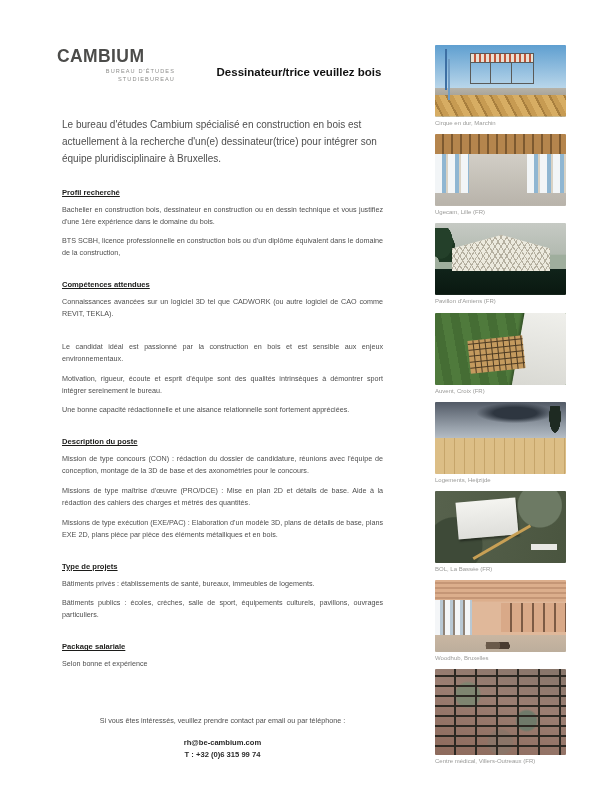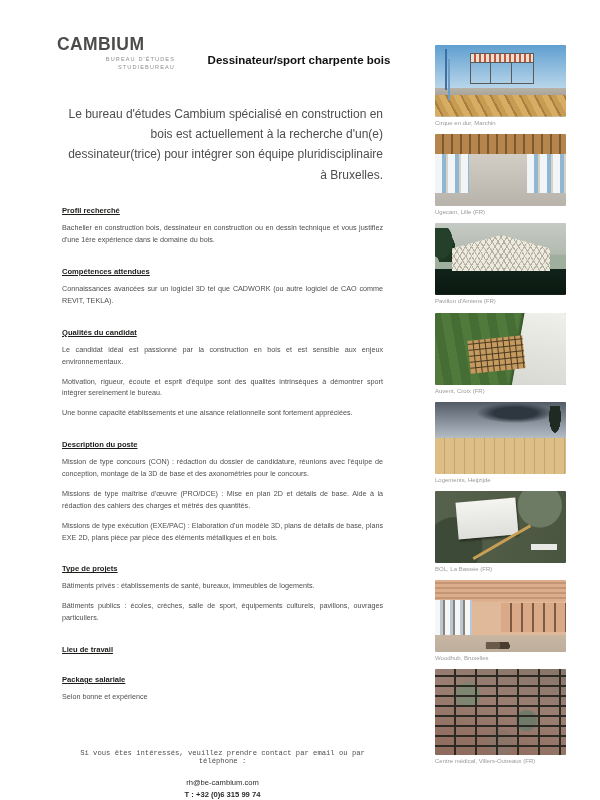--- a/index.html
+++ b/index.html
@@ -2,36 +2,36 @@
 <html><head>
 <meta charset="utf-8">
 <style>
   html,body { margin:0; padding:0; background:#ffffff; }
   .page {
     position:relative; width:600px; height:800px; background:#ffffff;
     font-family:"Liberation Sans", sans-serif; color:#4e4e4e;
     display:flex; overflow:hidden;
   }
   
-  .main { width:321px; margin-left:62px; padding-top:36px; }
+  .main { width:321px; margin-left:62px; padding-top:48px; }
   .header { display:flex; align-items:flex-start; }
   .logo { width:118px; margin-left:-5px; }
   .logo-name { font-size:17.5px; font-weight:800; letter-spacing:.4px; color:#4c4c4a; line-height:1; }
   .logo-sub { font-size:5.6px; letter-spacing:1.1px; color:#8e8e8c; text-align:right; margin-top:2px; }
   .title {
     width:196px; margin-left:auto; margin-right:-14px; margin-top:18px;
     font-size:11.5px; font-weight:800; color:#111; text-align:center; white-space:nowrap;
   }
-  .intro { margin:30px 0 0; font-size:12px; line-height:1.7; text-align:right; color:#4e4e4e; }
+  .intro { margin:30px 0 0; font-size:10px; line-height:1.7; text-align:left; color:#4e4e4e; }
   .sec { margin-top:21px; }
   .h { font-size:7.6px; font-weight:800; color:#1c1c1a; margin:0 0 7px;text-decoration:underline; }
   .p { font-size:7.2px; line-height:1.65; text-align:justify; margin:0 0 8px; }
   .contact { margin-top:46px; text-align:center; }
-  .contact-prompt { font-size:7.2px; color:#4e4e4e; margin:0;font-family:Liberation Mono, monospace; }
-  .contact-email { font-size:7.6px; font-weight:400; color:#2a2a2a; margin:13px 0 0; }
+  .contact-prompt { font-size:7.2px; color:#4e4e4e; margin:0; }
+  .contact-email { font-size:7.6px; font-weight:700; color:#2a2a2a; margin:13px 0 0; }
   .contact-phone { font-size:7.6px; font-weight:800; color:#2a2a2a; margin:3px 0 0; }
 
   
   .aside { width:131px; margin-left:auto; margin-right:34px; padding-top:45px;
            display:flex; flex-direction:column; gap:7px; }
   .card { margin:0; }
   .photo { position:relative; width:131px; height:72px; overflow:hidden; border-radius:1px; }
   .photo i { position:absolute; display:block; }
   .caption { font-size:6px; color:#9a9a98; margin-top:3px; line-height:1.2; }
 
@@ -124,57 +124,56 @@
 <div class="page">
 
   <main class="main">
 
     <header class="header">
       <div class="logo">
         <div class="logo-name">CAMBIUM</div>
         <div class="logo-sub">BUREAU D'ÉTUDES</div>
         <div class="logo-sub">STUDIEBUREAU</div>
       </div>
-      <h1 class="title">Dessinateur/sport charpente bois</h1>
+      <h1 class="title">Dessinateur/trice veuillez bois</h1>
     </header>
 
     <p class="intro">Le bureau d'études Cambium spécialisé en construction en bois est actuellement à la recherche d'un(e) dessinateur(trice) pour intégrer son équipe pluridisciplinaire à Bruxelles.</p>
 
     <section class="sec">
       <h2 class="h">Profil recherché</h2>
       <p class="p">Bachelier en construction bois, dessinateur en construction ou en dessin technique et vous justifiez d'une 1ère expérience dans le domaine du bois.</p>
+      <p class="p">BTS SCBH, licence professionnelle en construction bois ou d'un diplôme équivalent dans le domaine de la construction,</p>
     </section>
 
     <section class="sec">
       <h2 class="h">Compétences attendues</h2>
       <p class="p">Connaissances avancées sur un logiciel 3D tel que CADWORK (ou autre logiciel de CAO comme REVIT, TEKLA).</p>
     </section>
 
     <section class="sec">
-      <h2 class="h">Qualités du candidat</h2>
       <p class="p">Le candidat idéal est passionné par la construction en bois et est sensible aux enjeux environnementaux.</p>
       <p class="p">Motivation, rigueur, écoute et esprit d'équipe sont des qualités intrinsèques à démontrer sport intégrer sereinement le bureau.</p>
-      <p class="p">Une bonne capacité établissements et une aisance relationnelle sont fortement appréciées.</p>
+      <p class="p">Une bonne capacité rédactionnelle et une aisance relationnelle sont fortement appréciées.</p>
     </section>
 
     <section class="sec">
       <h2 class="h">Description du poste</h2>
       <p class="p">Mission de type concours (CON) : rédaction du dossier de candidature, réunions avec l'équipe de conception, montage de la 3D de base et des axonométries pour le concours.</p>
       <p class="p">Missions de type maîtrise d'œuvre (PRO/DCE) : Mise en plan 2D et détails de base. Aide à la rédaction des cahiers des charges et métrés des quantités.</p>
       <p class="p">Missions de type exécution (EXE/PAC) : Elaboration d'un modèle 3D, plans de détails de base, plans EXE 2D, plans pièce par pièce des éléments métalliques et en bois.</p>
     </section>
 
     <section class="sec">
       <h2 class="h">Type de projets</h2>
       <p class="p">Bâtiments privés : établissements de santé, bureaux, immeubles de logements.</p>
       <p class="p">Bâtiments publics : écoles, crèches, salle de sport, équipements culturels, pavillons, ouvrages particuliers.</p>
     </section>
 
     <section class="sec">
-      <h2 class="h">Lieu de travail</h2>
     </section>
 
     <section class="sec">
       <h2 class="h">Package salariale</h2>
       <p class="p">Selon bonne et expérience</p>
     </section>
 
     <div class="contact">
       <p class="contact-prompt">Si vous êtes intéressés, veuillez prendre contact par email ou par téléphone :</p>
       <p class="contact-email">rh@be-cambium.com</p>

